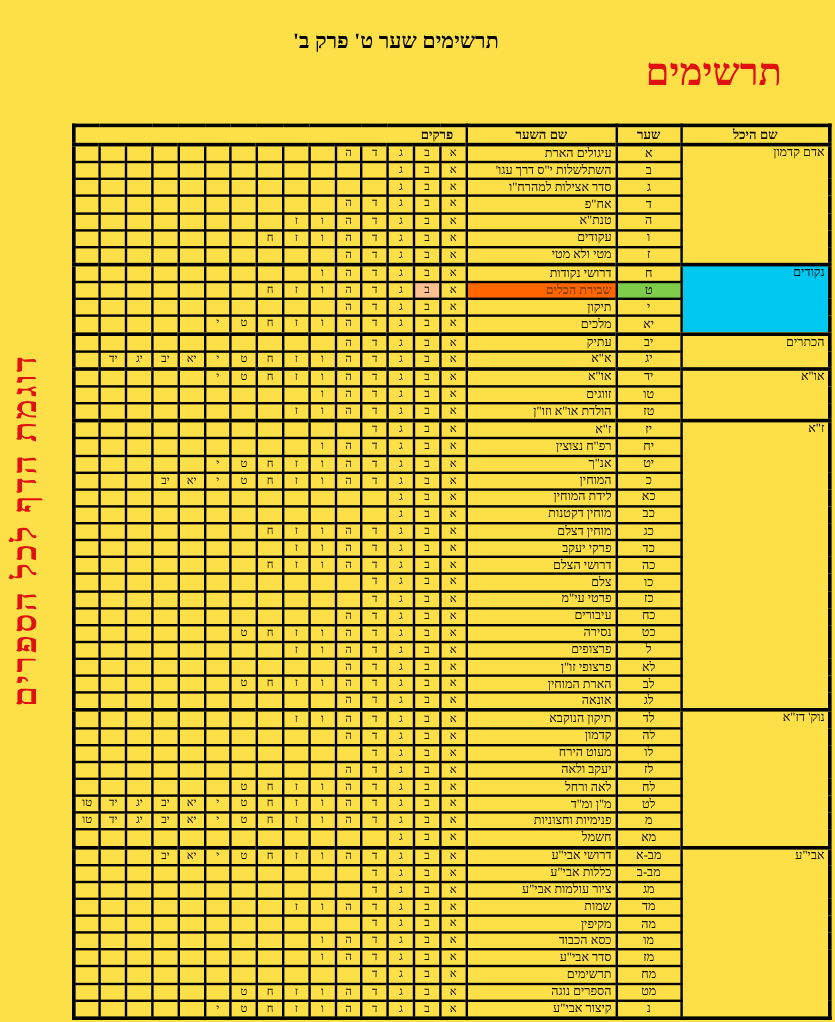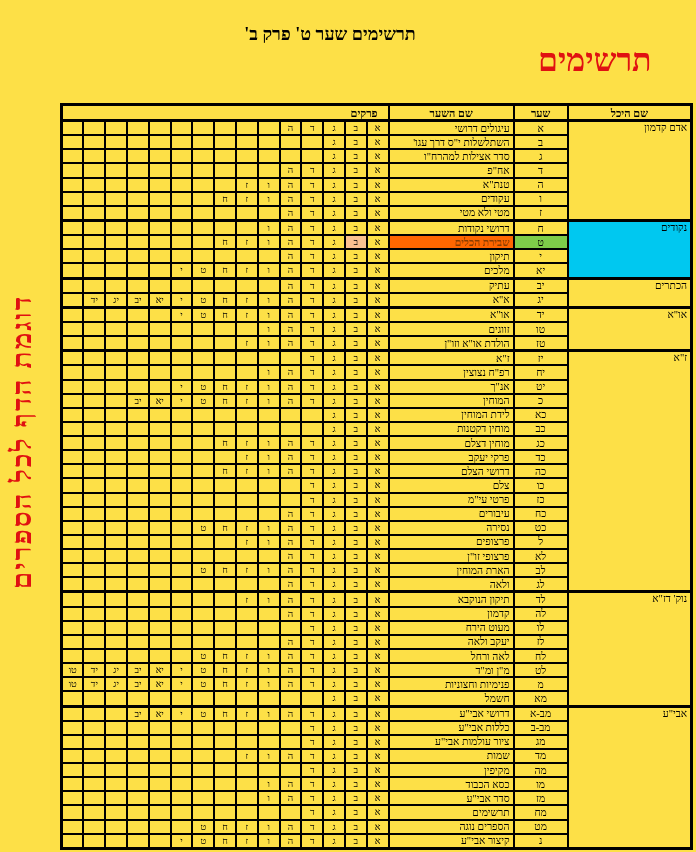--- a/index.html
+++ b/index.html
@@ -68,21 +68,21 @@
         <th class="col-chamber">שם היכל</th>
         <th class="col-gate">שער</th>
         <th class="col-name">שם השער</th>
         <th class="chapters-head" colspan="15">פרקים</th>
       </tr>
     </thead>
     <tbody>
         <tr class="gs">
           <td class="chamber-cell col-chamber" rowspan="7">אדם קדמון</td>
           <td class="gate-cell col-gate">א</td>
-          <td class="name-cell col-name">עיגולים דרושי</td>
+          <td class="name-cell col-name">עיגולים הארת</td>
           <td class="chap-cell">א</td>
           <td class="chap-cell">ב</td>
           <td class="chap-cell">ג</td>
           <td class="chap-cell">ד</td>
           <td class="chap-cell">ה</td>
           <td class="chap-cell"></td>
           <td class="chap-cell"></td>
           <td class="chap-cell"></td>
           <td class="chap-cell"></td>
           <td class="chap-cell"></td>
@@ -680,21 +680,21 @@
           <td class="chap-cell">ט</td>
           <td class="chap-cell"></td>
           <td class="chap-cell"></td>
           <td class="chap-cell"></td>
           <td class="chap-cell"></td>
           <td class="chap-cell"></td>
           <td class="chap-cell"></td>
         </tr>
         <tr>
           <td class="gate-cell col-gate">לג</td>
-          <td class="name-cell col-name">ולאה</td>
+          <td class="name-cell col-name">אונאה</td>
           <td class="chap-cell">א</td>
           <td class="chap-cell">ב</td>
           <td class="chap-cell">ג</td>
           <td class="chap-cell">ד</td>
           <td class="chap-cell">ה</td>
           <td class="chap-cell"></td>
           <td class="chap-cell"></td>
           <td class="chap-cell"></td>
           <td class="chap-cell"></td>
           <td class="chap-cell"></td>

